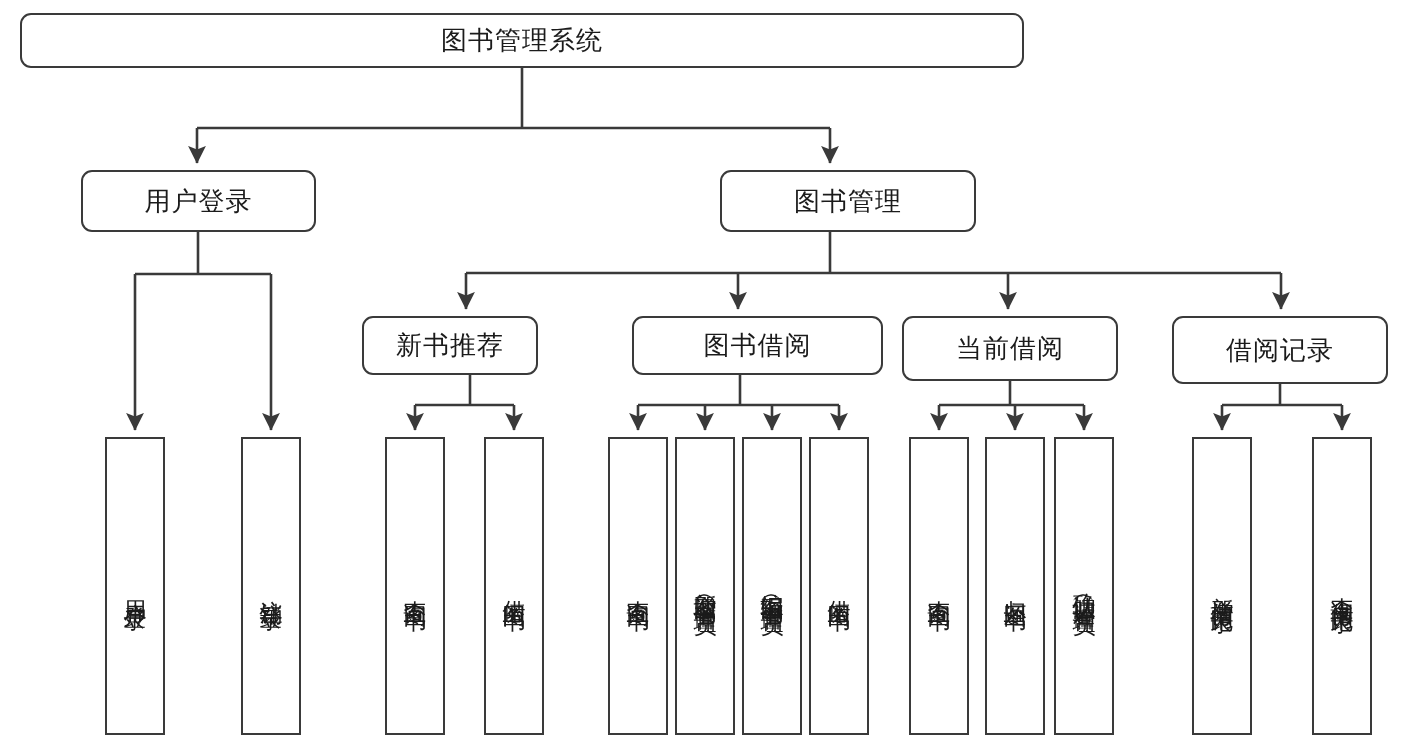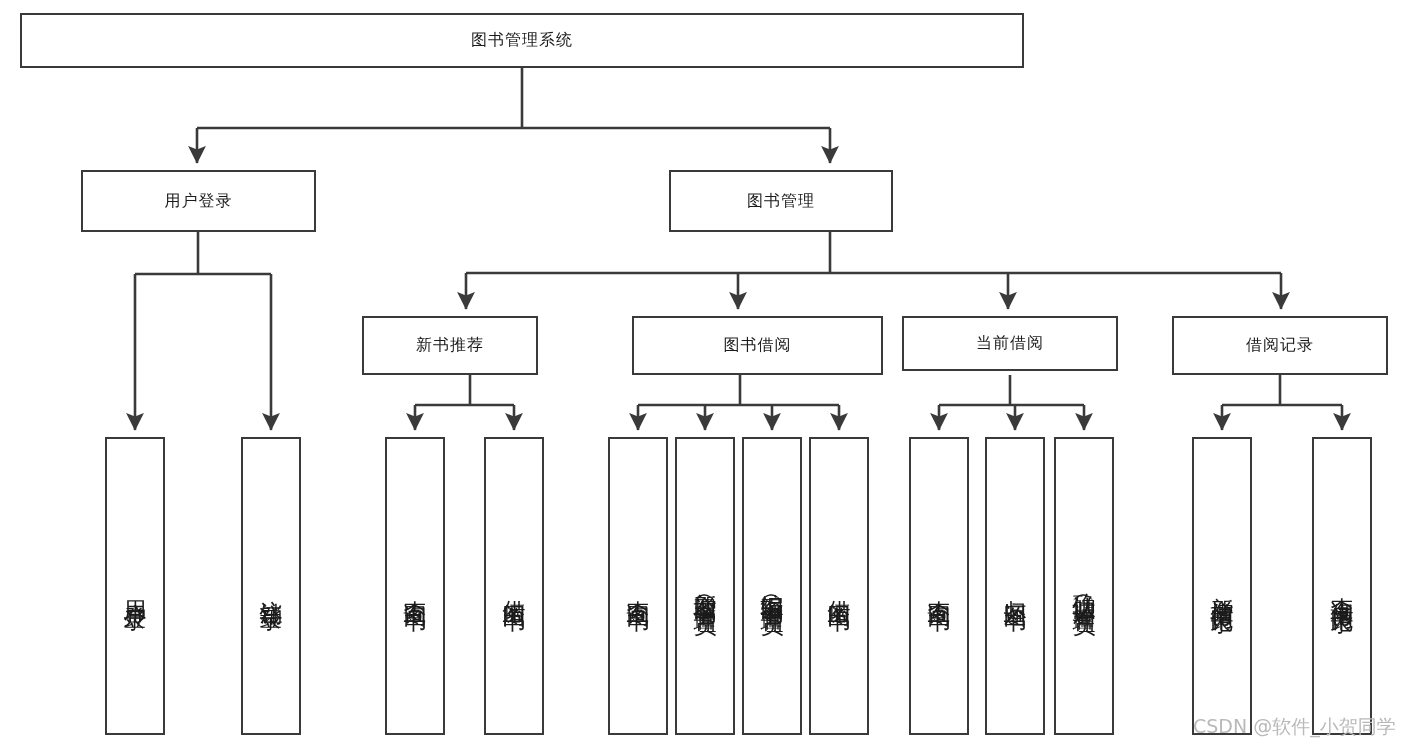--- a/index.html
+++ b/index.html
@@ -28,22 +28,23 @@
     box-sizing: border-box;
     border: 2.5px solid #3a3a3a;
     background: #ffffff;
     display: flex;
     align-items: center;
     justify-content: center;
     color: #1b1b1b;
     z-index: 2;
   }
   .node.horiz {
-    font-size: 16px;
+    font-size: 26px;
     letter-spacing: 1px;
+    border-radius: 11px;
   }
   .node.vert {
     font-size: 23px;
     writing-mode: vertical-rl;
     text-orientation: upright;
     letter-spacing: 3px;
     padding-top: 4px;
     line-height: 1.0;
   }
   .node .lbl {
@@ -115,33 +116,33 @@
     </g>
   </svg>
 
   <div id="nodes">
       <div class="node horiz" style="left: 20px; top: 13px; width: 1004px; height: 55px;">
         <span class="lbl">图书管理系统</span>
       </div>
       <div class="node horiz" style="left: 81px; top: 170px; width: 235px; height: 62px;">
         <span class="lbl">用户登录</span>
       </div>
-      <div class="node horiz" style="left: 669px; top: 170px; width: 224px; height: 62px;">
+      <div class="node horiz" style="left: 720px; top: 170px; width: 256px; height: 62px;">
         <span class="lbl">图书管理</span>
       </div>
       <div class="node horiz" style="left: 362px; top: 316px; width: 176px; height: 59px;">
         <span class="lbl">新书推荐</span>
       </div>
       <div class="node horiz" style="left: 632px; top: 316px; width: 251px; height: 59px;">
         <span class="lbl">图书借阅</span>
       </div>
-      <div class="node horiz" style="left: 902px; top: 316px; width: 216px; height: 55px; text-align: right;">
+      <div class="node horiz" style="left: 902px; top: 316px; width: 216px; height: 65px; text-align: right;">
         <span class="lbl">当前借阅</span>
       </div>
-      <div class="node horiz" style="left: 1172px; top: 316px; width: 216px; height: 59px;">
+      <div class="node horiz" style="left: 1172px; top: 316px; width: 216px; height: 68px;">
         <span class="lbl">借阅记录</span>
       </div>
       <div class="node vert" style="left: 105px; top: 437px; width: 60px; height: 298px;">
         <span class="lbl">用户登录</span>
       </div>
       <div class="node vert" style="left: 241px; top: 437px; width: 60px; height: 298px;">
         <span class="lbl">注销登录</span>
       </div>
       <div class="node vert" style="left: 385px; top: 437px; width: 60px; height: 298px;">
         <span class="lbl">查询图书</span>
@@ -171,14 +172,13 @@
         <span class="lbl">确认归还（管理员）</span>
       </div>
       <div class="node vert" style="left: 1192px; top: 437px; width: 60px; height: 298px;">
         <span class="lbl">新增借阅记录</span>
       </div>
       <div class="node vert" style="left: 1312px; top: 437px; width: 60px; height: 298px;">
         <span class="lbl">查询借阅记录</span>
       </div>
     </div>
 
-  <div id="watermark">CSDN @软件_小贺同学</div>
 </div>
 
 </body></html>

